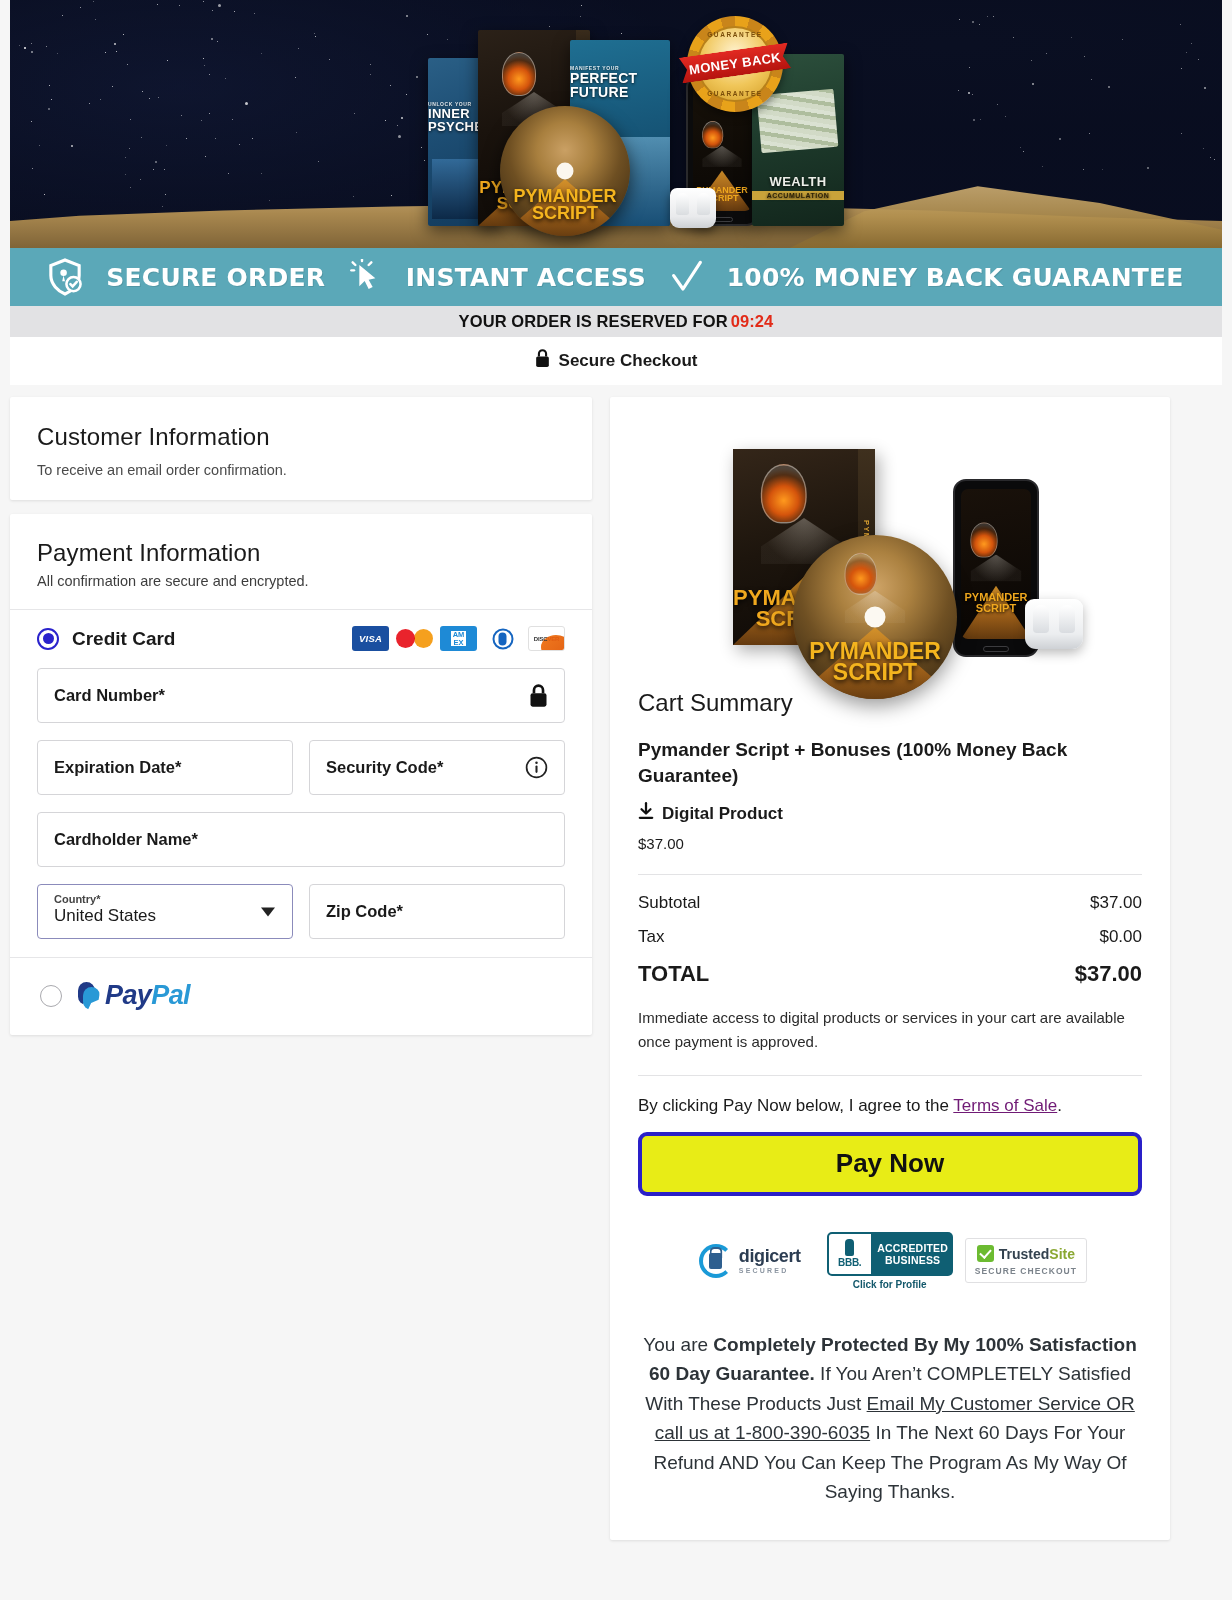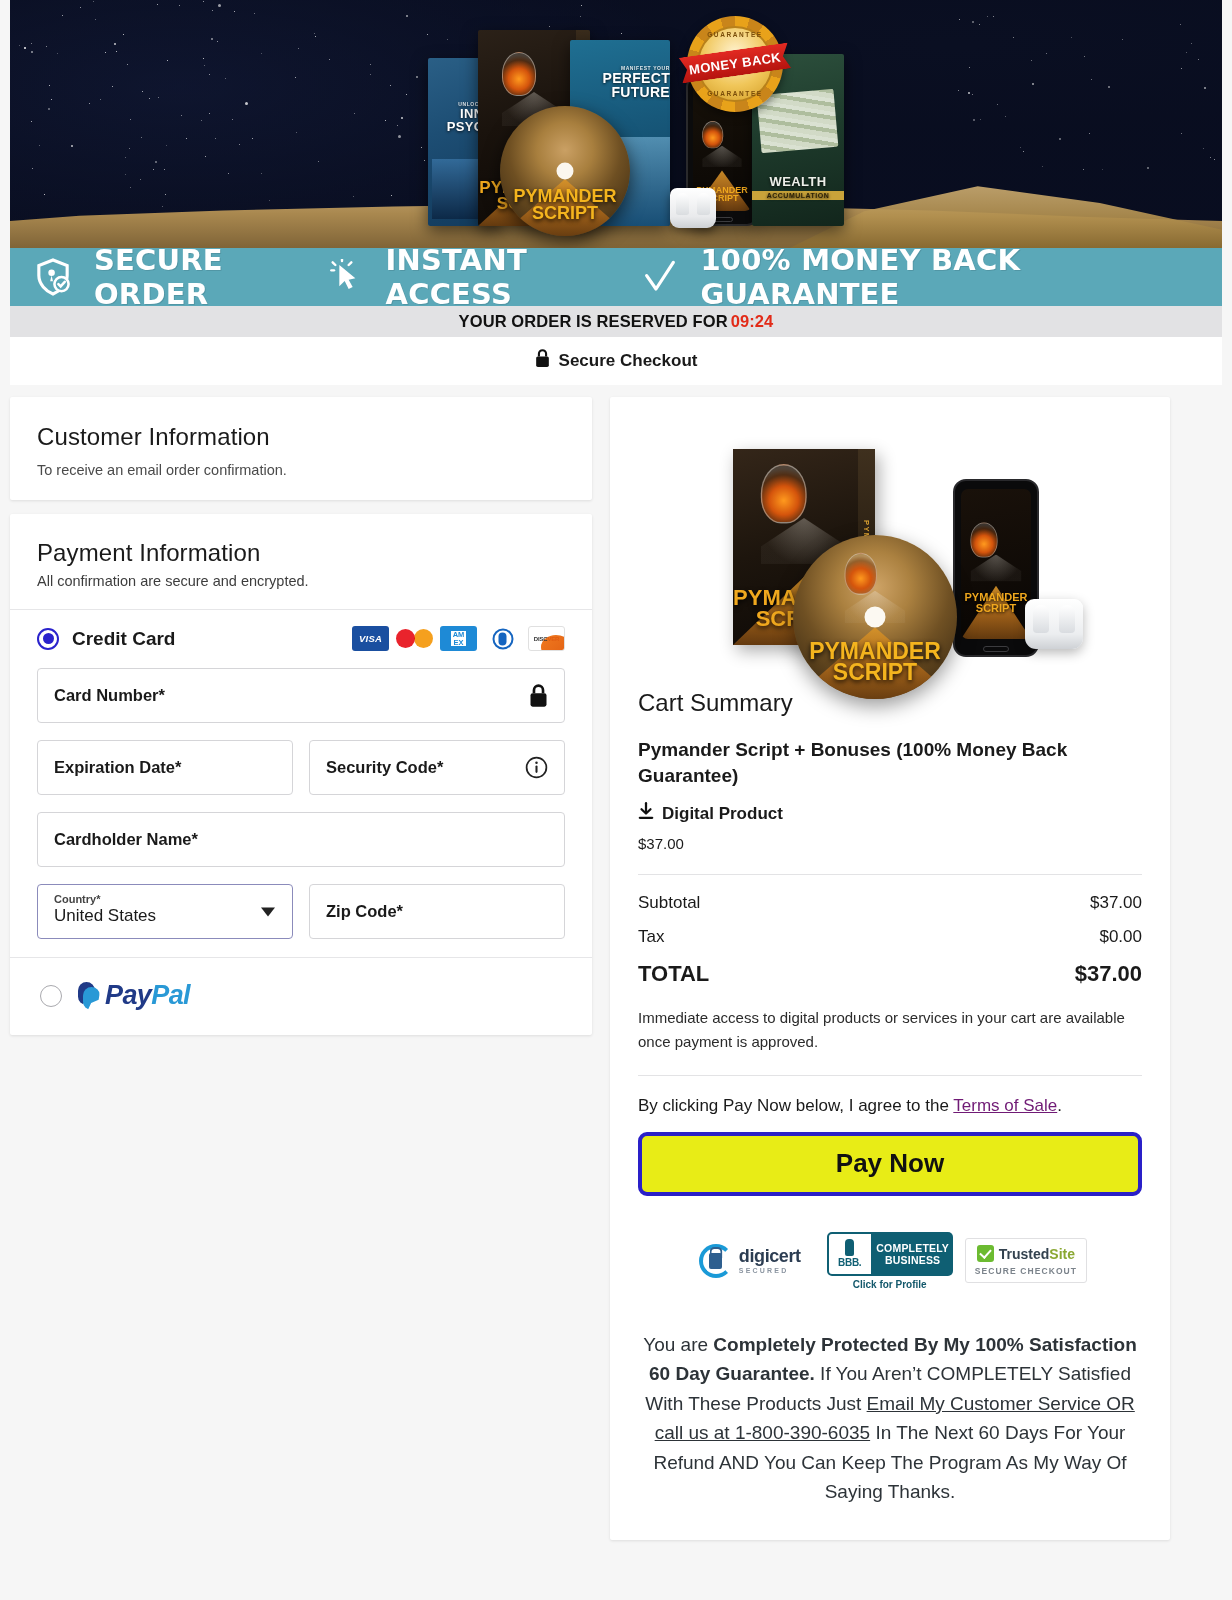--- a/index.html
+++ b/index.html
@@ -27,21 +27,21 @@
     clip-path: polygon(0% 62%, 9% 48%, 20% 40%, 33% 34%, 47% 30%, 60% 33%, 74% 40%, 86% 50%, 100% 58%, 100% 100%, 0% 100%);
   }
   .dune2 {
     position: absolute; right: 0; bottom: -2px; width: 36%; height: 84px;
     background: linear-gradient(180deg, #d9bb85 0%, #b2904f 60%, #86682f 100%);
     clip-path: polygon(0% 100%, 18% 54%, 44% 24%, 72% 44%, 100% 76%, 100% 100%);
     opacity: .92;
   }
   .hero-stack { position: absolute; left: 0; right: 0; bottom: 6px; height: 230px; }
   .pbox { position: absolute; bottom: 16px; border-radius: 2px; box-shadow: 0 5px 16px rgba(0,0,0,.55); overflow: hidden; }
-  .pbox .cap { position:absolute; left:0; right:0; top:8%; text-align:right; color:#fff;
+  .pbox .cap { position:absolute; left:0; right:0; top:8%; text-align:left; color:#fff;
     font-weight:900; line-height:1.02; letter-spacing:.3px; text-shadow: 0 1px 3px rgba(0,0,0,.8); }
   .pbox .cap .sm { display:block; font-size:5px; font-weight:700; opacity:.85; letter-spacing:.6px; }
 
   .bk-inner { left: 418px; width: 74px; height: 168px;
     background: linear-gradient(160deg,#2a5f86 0%,#1d4e74 40%,#123a5c 100%); }
   .bk-inner .cap { font-size: 13px; top: 26%; }
   .bk-inner::after { content:""; position:absolute; left:6%; right:6%; bottom:4%; height:36%;
     background: linear-gradient(180deg, rgba(60,120,170,.7), rgba(12,40,70,.95)); }
 
   .bk-main { left: 468px; width: 112px; height: 196px;
@@ -126,21 +126,21 @@
     color:#fff; font-weight:900; font-size:13px; letter-spacing:.4px;
     transform: rotate(-8deg); box-shadow: 0 2px 5px rgba(0,0,0,.45);
     clip-path: polygon(0% 0%, 100% 0%, 94% 50%, 100% 100%, 0% 100%, 6% 50%); }
 
   
   .trust-strip {
     margin: 0 10px; height: 58px; background: #5ba8b8;
     display: flex; align-items: center; justify-content: space-around; padding: 0 26px;
   }
   .trust-item { display: flex; align-items: center; gap: 24px;
-    color: #fff; font-weight: 900; font-size: 29px; letter-spacing: .2px;
+    color: #fff; font-weight: 900; font-size: 25px; letter-spacing: .2px;
     font-family: "DejaVu Sans", sans-serif; text-shadow: 1px 1px 0 rgba(0,0,0,.10); }
   .trust-item .ti-ico { display: flex; align-items: center; }
 
   
   .timer-bar { margin: 0 10px; height: 31px; background: #e2e2e4;
     display: flex; align-items: center; justify-content: center;
     font-size: 16.5px; font-weight: 800; color: #111; letter-spacing: .1px; }
   .timer-bar .cd-time { color: #e22b18; margin-left: 3px; }
 
   
@@ -812,21 +812,21 @@
               </span>
             </div>
 
             <div class="bdg-bbb">
               <div class="top">
                 <div class="lsq">
                   <span class="torch"></span>
                   <span class="bbbtx">BBB.</span>
                 </div>
                 <div class="rsq">
-                  <span>COMPLETELY</span>
+                  <span>ACCREDITED</span>
                   <span>BUSINESS</span>
                 </div>
               </div>
               <div class="click">Click for Profile</div>
             </div>
 
             <div class="bdg-ts">
               <div class="trow">
                 <span class="chk"></span>
                 <span class="t1"><span>Trusted</span><em>Site</em></span>

